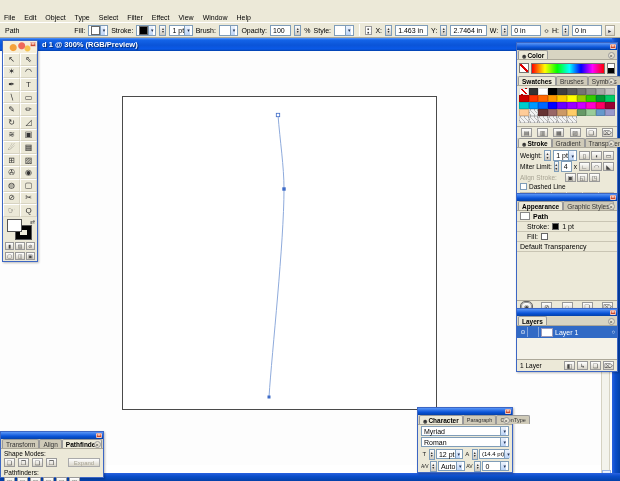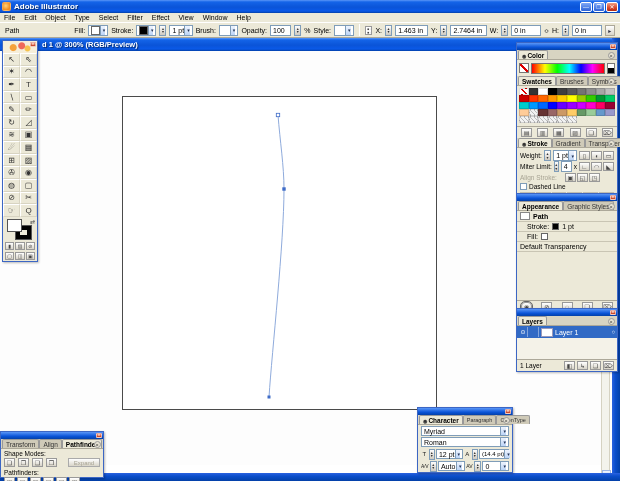--- a/index.html
+++ b/index.html
@@ -138,27 +138,20 @@
   #pfpal { left:0px; top:431px; width:104px; height:47px; }
   .pf-label { font-size:6.5px; padding:1px 3px 0 3px; }
   .pf-row { display:flex; gap:2px; padding:1px 3px; align-items:center; }
   .expand-btn { margin-left:auto; width:32px; height:9px; border:1px solid #aaa; background:linear-gradient(#fff,#d8d4c8); color:#a8a494; font-size:6px; text-align:center; line-height:8px; }
 </style>
 </head>
 <body>
 
 <div id="app">
 
-  <div class="titlebar">
-    <div class="app-icon"></div>
-    <span class="wtitle">Adobe Illustrator</span>
-    <span class="winbtn">—</span>
-    <span class="winbtn">❐</span>
-    <span class="winbtn close">✕</span>
-  </div>
 
   <div class="menubar">
       <span class="menu-item">File</span>
       <span class="menu-item">Edit</span>
       <span class="menu-item">Object</span>
       <span class="menu-item">Type</span>
       <span class="menu-item">Select</span>
       <span class="menu-item">Filter</span>
       <span class="menu-item">Effect</span>
       <span class="menu-item">View</span>

